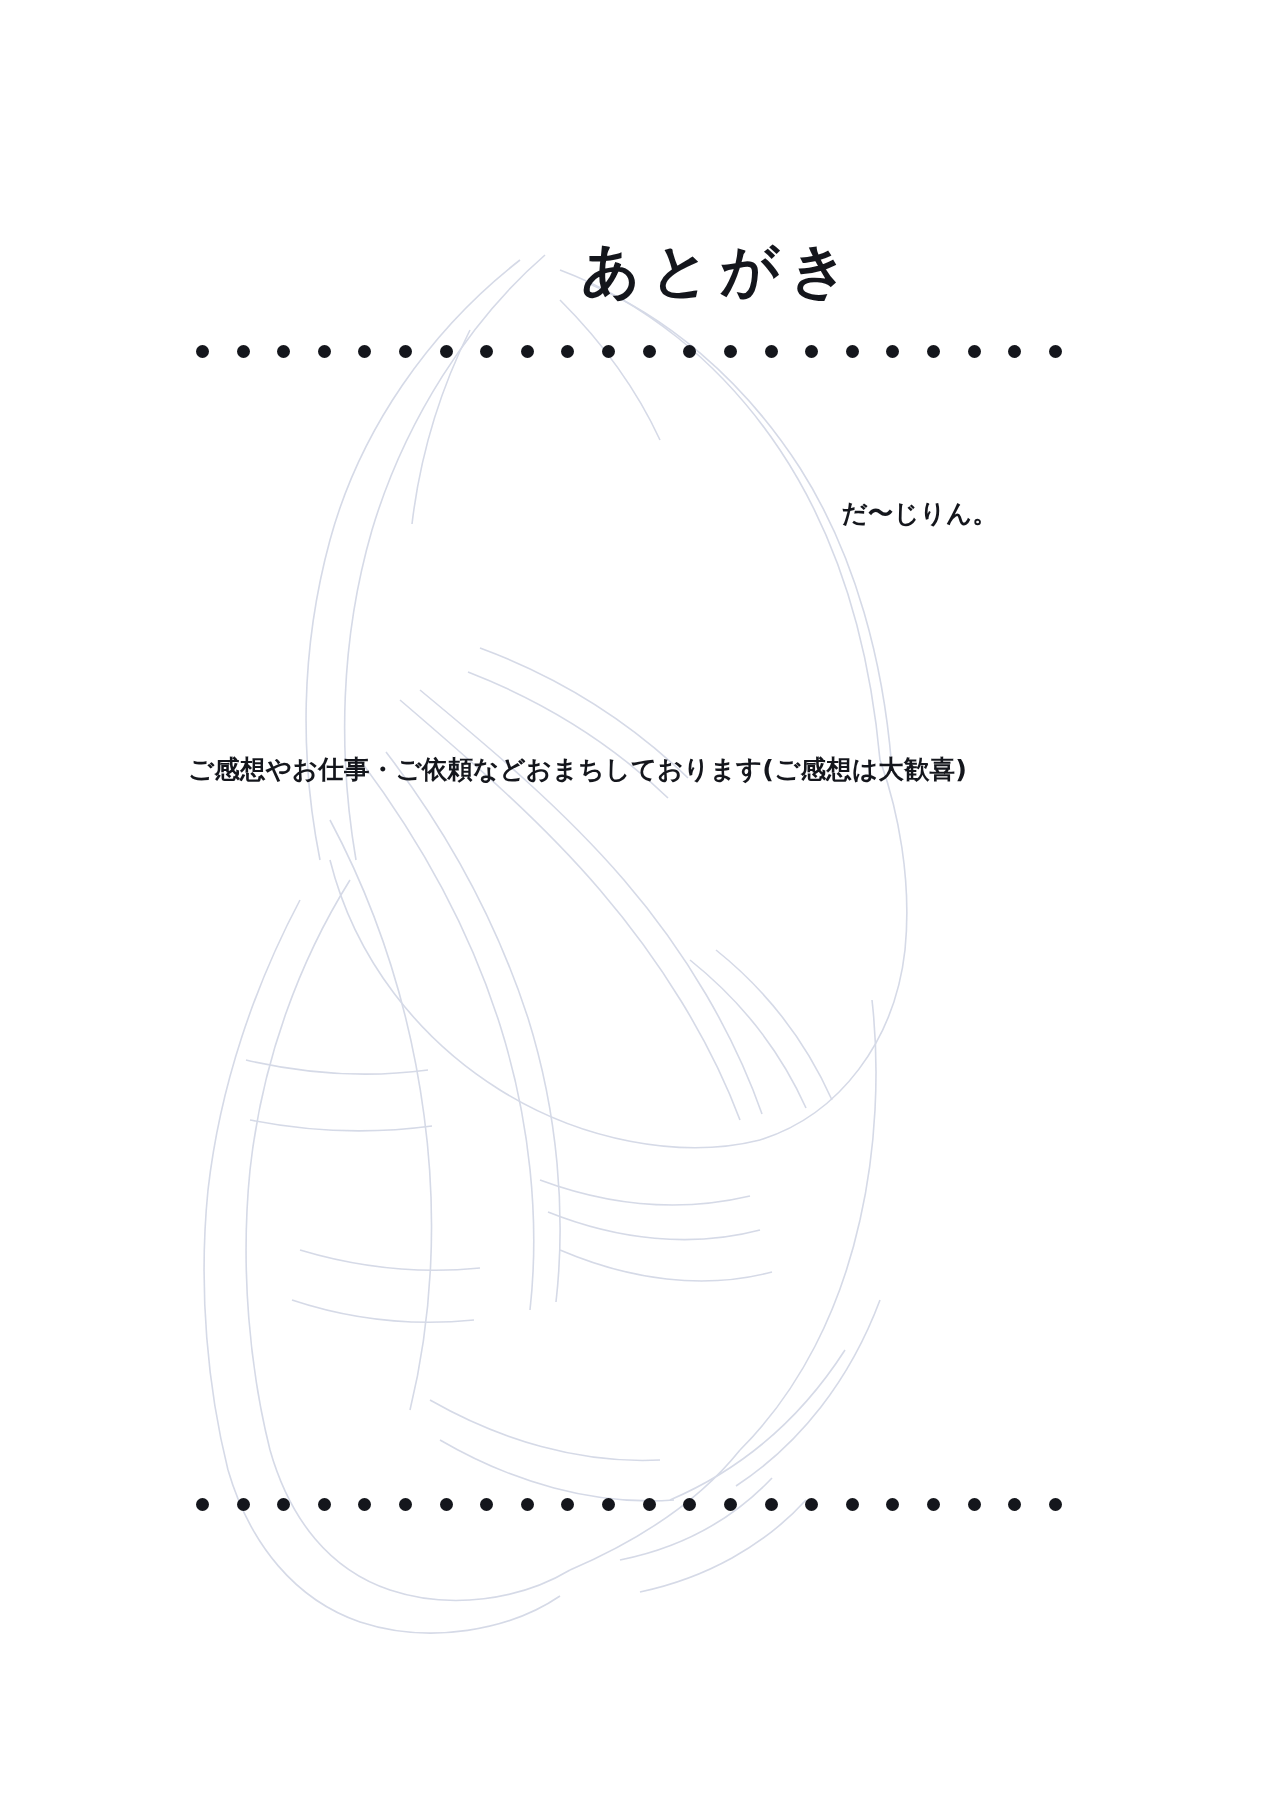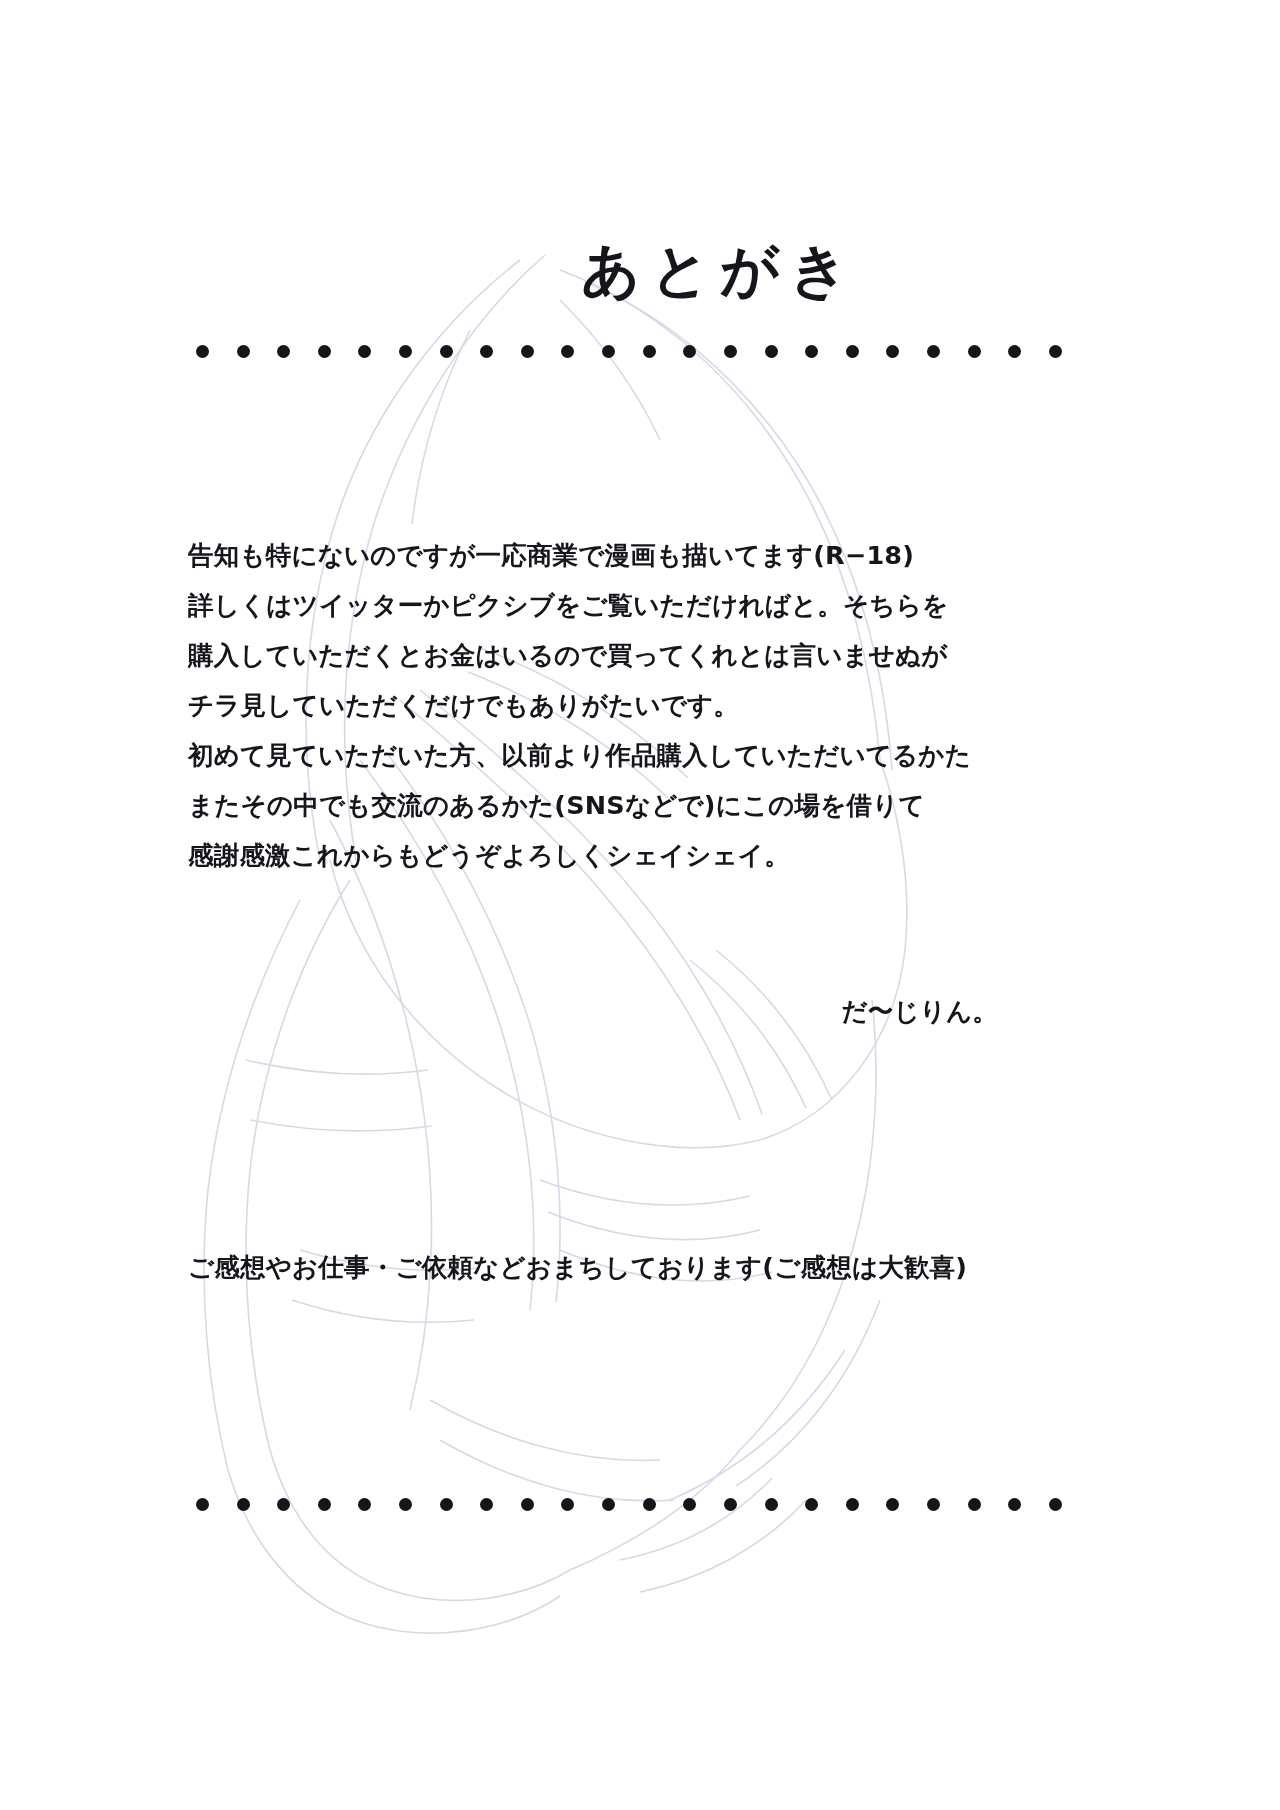--- a/index.html
+++ b/index.html
@@ -156,27 +156,20 @@
       <span class="dot"></span>
       <span class="dot"></span>
       <span class="dot"></span>
       <span class="dot"></span>
       <span class="dot"></span>
       <span class="dot"></span>
       <span class="dot"></span>
   </div>
 
   <div class="body-text">
-    <div class="para spaced">告知も特にないのですが一応商業で漫画も描いてます(R−18)
-詳しくはツイッターかピクシブをご覧いただければと。そちらを
-購入していただくとお金はいるので買ってくれとは言いませぬが
-チラ見していただくだけでもありがたいです。
-初めて見ていただいた方、以前より作品購入していただいてるかた
-またその中でも交流のあるかた(SNSなどで)にこの場を借りて
-感謝感激これからもどうぞよろしくシェイシェイ。</div>
     <div class="signature">だ〜じりん。</div>
     <div class="contact-block">
       <div>ご感想やお仕事・ご依頼などおまちしております(ご感想は大歓喜)</div>
       
       
       
     </div>
   </div>
 
   <div class="dots-row bottom">

